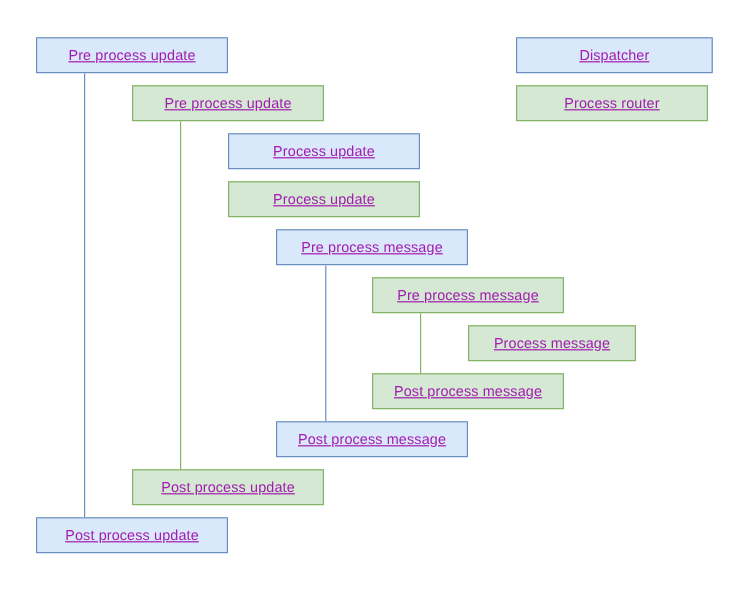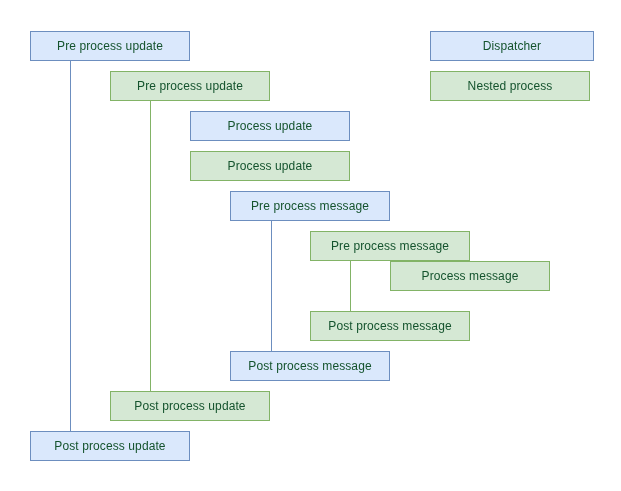--- a/index.html
+++ b/index.html
@@ -18,26 +18,27 @@
     overflow: hidden;
   }
   .node {
     position: absolute;
     box-sizing: border-box;
     display: flex;
     align-items: center;
     justify-content: center;
     font-size: 12px;
     line-height: 1.2;
-    color: #14532d;
+    color: #a21caf;
     text-align: center;
     border-width: 1px;
     border-style: solid;
     white-space: nowrap;
     letter-spacing: 0.1px;
+    text-decoration: underline;
   }
   .node.dispatcher {
     background: #dae8fc;
     border-color: #6c8ebf;
   }
   .node.router {
     background: #d5e8d4;
     border-color: #82b366;
   }
   .edge {
@@ -73,34 +74,34 @@
     </div>
     <div class="node router" style="left: 190px; top: 151px; width: 160px; height: 30px;">
       <span>Process update</span>
     </div>
     <div class="node dispatcher" style="left: 230px; top: 191px; width: 160px; height: 30px;">
       <span>Pre process message</span>
     </div>
     <div class="node router" style="left: 310px; top: 231px; width: 160px; height: 30px;">
       <span>Pre process message</span>
     </div>
-    <div class="node router" style="left: 390px; top: 261px; width: 160px; height: 30px;">
+    <div class="node router" style="left: 390px; top: 271px; width: 140px; height: 30px;">
       <span>Process message</span>
     </div>
     <div class="node router" style="left: 310px; top: 311px; width: 160px; height: 30px;">
       <span>Post process message</span>
     </div>
     <div class="node dispatcher" style="left: 230px; top: 351px; width: 160px; height: 30px;">
       <span>Post process message</span>
     </div>
     <div class="node router" style="left: 110px; top: 391px; width: 160px; height: 30px;">
       <span>Post process update</span>
     </div>
     <div class="node dispatcher" style="left: 30px; top: 431px; width: 160px; height: 30px;">
       <span>Post process update</span>
     </div>
     <div class="node dispatcher" style="left: 430px; top: 31px; width: 164px; height: 30px;">
       <span>Dispatcher</span>
     </div>
     <div class="node router" style="left: 430px; top: 71px; width: 160px; height: 30px;">
-      <span>Nested process</span>
+      <span>Process router</span>
     </div>
   </div>
 
 </body></html>

